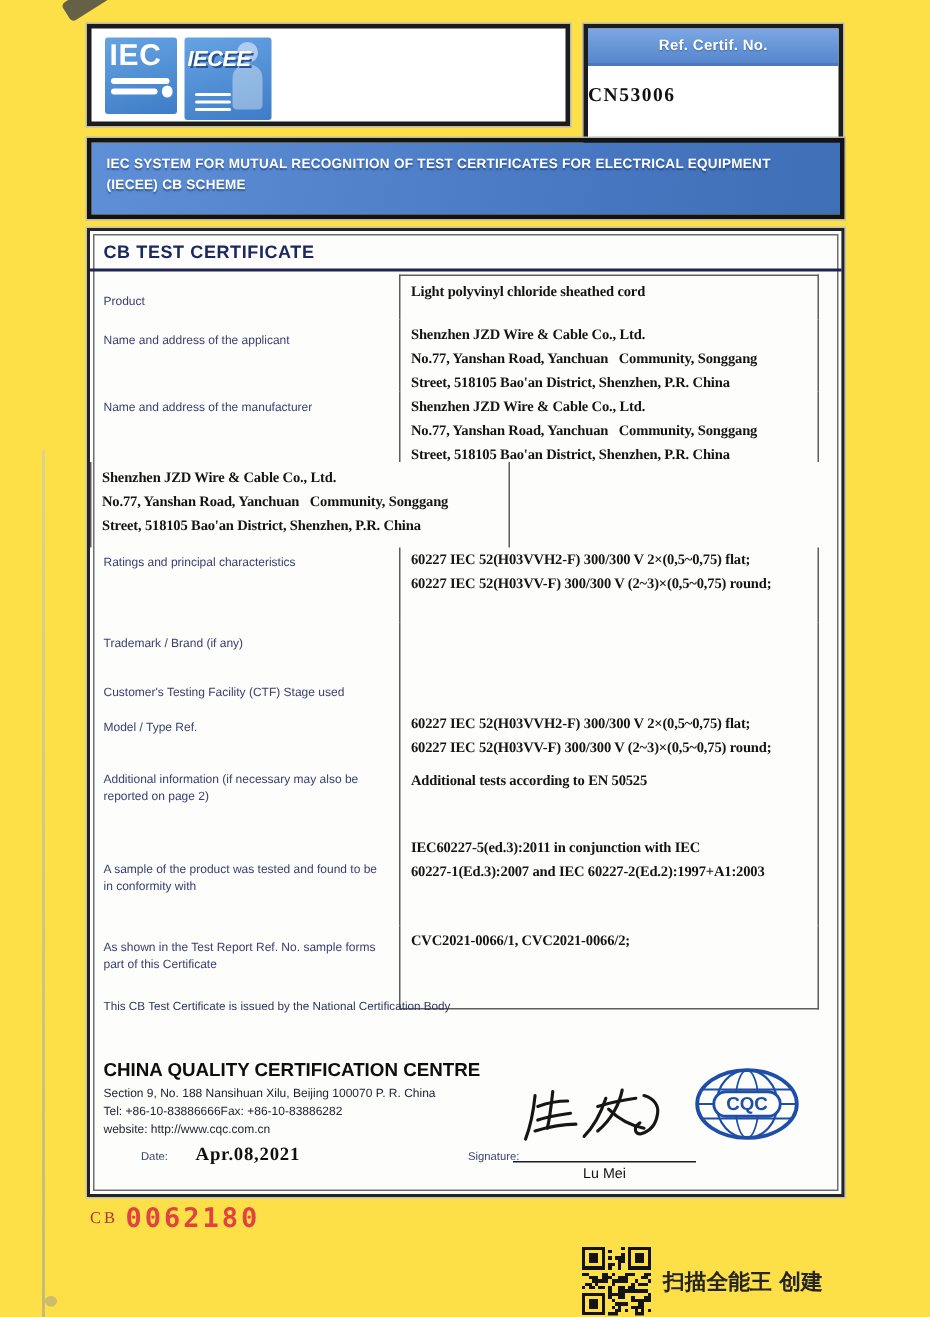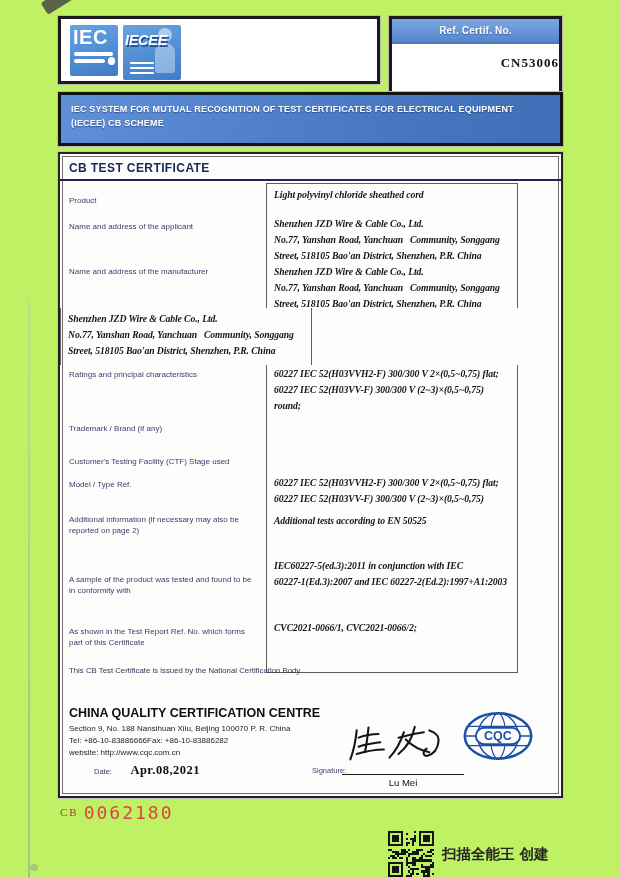--- a/index.html
+++ b/index.html
@@ -1,19 +1,19 @@
 <!DOCTYPE html>
 <html><head>
 <meta charset="utf-8">
 <style>
   * { margin:0; padding:0; box-sizing:border-box; }
   html,body { width:620px; height:878px; background:#ffffff; }
   body { font-family:"Liberation Sans", sans-serif; position:relative; overflow:hidden; }
 
-  .page { position:absolute; inset:0; background:#bef264; }
+  .page { position:absolute; inset:0; background:#fde047; }
 
   
   .corner-mark { position:absolute; left:42px; top:-6px; width:30px; height:14px;
                  background:#4a4a48; transform:rotate(-32deg); border-radius:3px; opacity:.85; }
   .edge-line   { position:absolute; left:28px; top:300px; height:578px; width:2px;
                  background:linear-gradient(#c6c6c0, #9a9a94); opacity:.55; }
   .edge-smudge { position:absolute; left:30px; top:864px; width:8px; height:7px;
                  background:#9a9a94; border-radius:50%; opacity:.5; }
 
   
@@ -35,21 +35,21 @@
   .iecee-body { position:absolute; right:6px; top:18px; width:20px; height:30px;
                 border-radius:9px 9px 3px 3px; background:rgba(255,255,255,.38); }
   .iecee-bars div { height:2.5px; background:#fff; width:24px; margin:2.5px 0 0 7px; border-radius:1px; }
   .iecee-bars { position:absolute; bottom:6px; left:0; }
 
   .ref-box { position:absolute; left:389px; top:16px; width:173px; height:80px;
              border:3px solid #1c1c1c; background:#fff; box-shadow:0 0 0 1px #b9b9b2; }
   .ref-header { height:25px; background:linear-gradient(#7ca7e3,#5586cd); border-bottom:2px solid #4d79ba;
                 color:#fff; font-weight:bold; font-size:10px; display:flex; align-items:center;
                 justify-content:center; text-shadow:0 1px 1px rgba(20,40,90,.45); letter-spacing:.2px; }
-  .ref-value { text-align:right; padding-top:11px; font-family:"Liberation Serif", serif;
+  .ref-value { text-align:left; padding-top:11px; font-family:"Liberation Serif", serif;
                font-weight:bold; font-size:13px; color:#101010; letter-spacing:1px; }
 
   
   .banner { position:absolute; left:58px; top:92px; width:505px; height:54px;
             background:linear-gradient(100deg,#5e8fd7 0%,#4576bf 70%,#3f6fb6 100%);
             border:3px solid #141414; box-shadow:0 0 0 1px #b9b9b2;
             color:#fff; font-size:9px; font-weight:bold; line-height:1.55;
             padding:8px 10px; letter-spacing:.2px; white-space:pre-line;
             text-shadow:0 1px 1px rgba(18,38,86,.5); }
 
@@ -57,24 +57,24 @@
   .main-box { position:absolute; left:58px; top:152px; width:505px; height:646px;
               border:2px solid #242424; background:#fdfdfc;
               box-shadow:inset 0 0 0 2px #fdfdfc, inset 0 0 0 3px #6e6e6e, 0 0 0 1px #c4c4bd; }
   .cert-title { height:27px; border-bottom:2px solid #1d2550; font-size:12px; font-weight:bold;
                 color:#1c2860; padding:7px 0 0 9px; letter-spacing:.4px; }
 
   .rows { position:absolute; left:0; top:29px; width:100%; }
   .row  { display:flex; }
   .lbl  { width:206px; padding:8px 10px 0 9px; font-size:8px; color:#39406f; line-height:1.4; }
   .note { display:block; margin-top:7px; font-size:6.4px; font-style:italic; color:#4a5280; }
-  .val  { width:252px; border-left:1.3px solid #5e5e5e; border-right:1.3px solid #5e5e5e;
+  .val  { width:280px; border-left:1.3px solid #5e5e5e; border-right:1.3px solid #5e5e5e;
           padding:3px 5px 0 7px; font-family:"Liberation Serif", serif; font-weight:bold;
           font-size:9.7px; letter-spacing:-.1px; color:#141414; line-height:1.65;
-          white-space:pre-wrap; overflow:hidden;font-style:italic; }
+          white-space:pre-wrap; overflow:hidden; }
   .row.first .val { border-top:1.3px solid #5e5e5e; }
   .row.last  .val { border-bottom:1.3px solid #5e5e5e; }
   .r1{height:30px} .r2{height:48px} .r3{height:47px} .r4{height:57px} .r5{height:50px}
   .r6{height:37px} .r7{height:20px} .r8{height:38px} .r9{height:42px} .r10{height:65px} .r11{height:56px}
   .r1 .lbl{padding-top:12px} .r3 .lbl{padding-top:5px} .r4 .lbl{padding-top:10px}
   .r5 .lbl{padding-top:4px}  .r7 .lbl{padding-top:4px} .r8 .lbl{padding-top:7px}
   .r9 .lbl{padding-top:4px}  .r10 .lbl{padding-top:22px} .r11 .lbl{padding-top:9px}
   .r5 .val{padding-top:1px}  .r10 .val{padding-top:6px}
 
   .issuer-note { position:absolute; left:9px; top:512px; font-size:7.8px; color:#2f3758; }
@@ -94,21 +94,21 @@
   .handwriting { position:absolute; left:32px; top:-8px; }
   .sig-line  { position:absolute; left:30px; top:42px; width:122px; border-top:1.6px solid #1c1c1c; }
   .sig-name  { position:absolute; left:30px; top:45px; width:122px; text-align:center;
                font-size:9.5px; color:#101010; }
   .cqc-logo  { position:absolute; right:26px; top:6px; }
 
   
   .cb-number { position:absolute; left:60px; top:802px; }
   .cb-prefix { font-family:"Liberation Serif", serif; font-size:11px; color:#b23434;
                letter-spacing:2px; vertical-align:3px; margin-right:5px; }
-  .cb-digits { font-family:"DejaVu Sans Mono", monospace; font-size:18px; font-weight:normal;
+  .cb-digits { font-family:"DejaVu Sans Mono", monospace; font-size:18px; font-weight:bold;
                color:#e04343; letter-spacing:2px; }
   .camscanner { position:absolute; left:388px; top:831px; display:flex; align-items:center; gap:8px; }
   .qr { width:46px; height:46px; }
   .cam-text { font-size:14.5px; font-weight:bold; color:#252525; font-family:"DejaVu Sans", sans-serif; }
 </style>
 </head>
 <body>
 
 <div class="page">
 
@@ -190,21 +190,21 @@
       <div class="row r9">
         <div class="lbl"><span>Additional information (if necessary may also be reported on page 2)</span><span class="note"></span></div>
         <div class="val">Additional tests according to EN 50525</div>
       </div>
       <div class="row r10">
         <div class="lbl"><span>A sample of the product was tested and found to be in conformity with</span><span class="note"></span></div>
         <div class="val">IEC60227-5(ed.3):2011 in conjunction with IEC
 60227-1(Ed.3):2007 and IEC 60227-2(Ed.2):1997+A1:2003</div>
       </div>
       <div class="row r11 last">
-        <div class="lbl"><span>As shown in the Test Report Ref. No. which forms part of this Certificate</span><span class="note"></span></div>
+        <div class="lbl"><span>As shown in the Test Report Ref. No. sample forms part of this Certificate</span><span class="note"></span></div>
         <div class="val">CVC2021-0066/1, CVC2021-0066/2;</div>
       </div>
     </div>
 
     <div class="issuer-note">This CB Test Certificate is issued by the National Certification Body</div>
 
     <div class="footer">
       <div class="org">CHINA QUALITY CERTIFICATION CENTRE</div>
       <div class="addr">Section 9, No. 188 Nansihuan Xilu, Beijing 100070 P. R. China</div>
       <div class="telfax">

